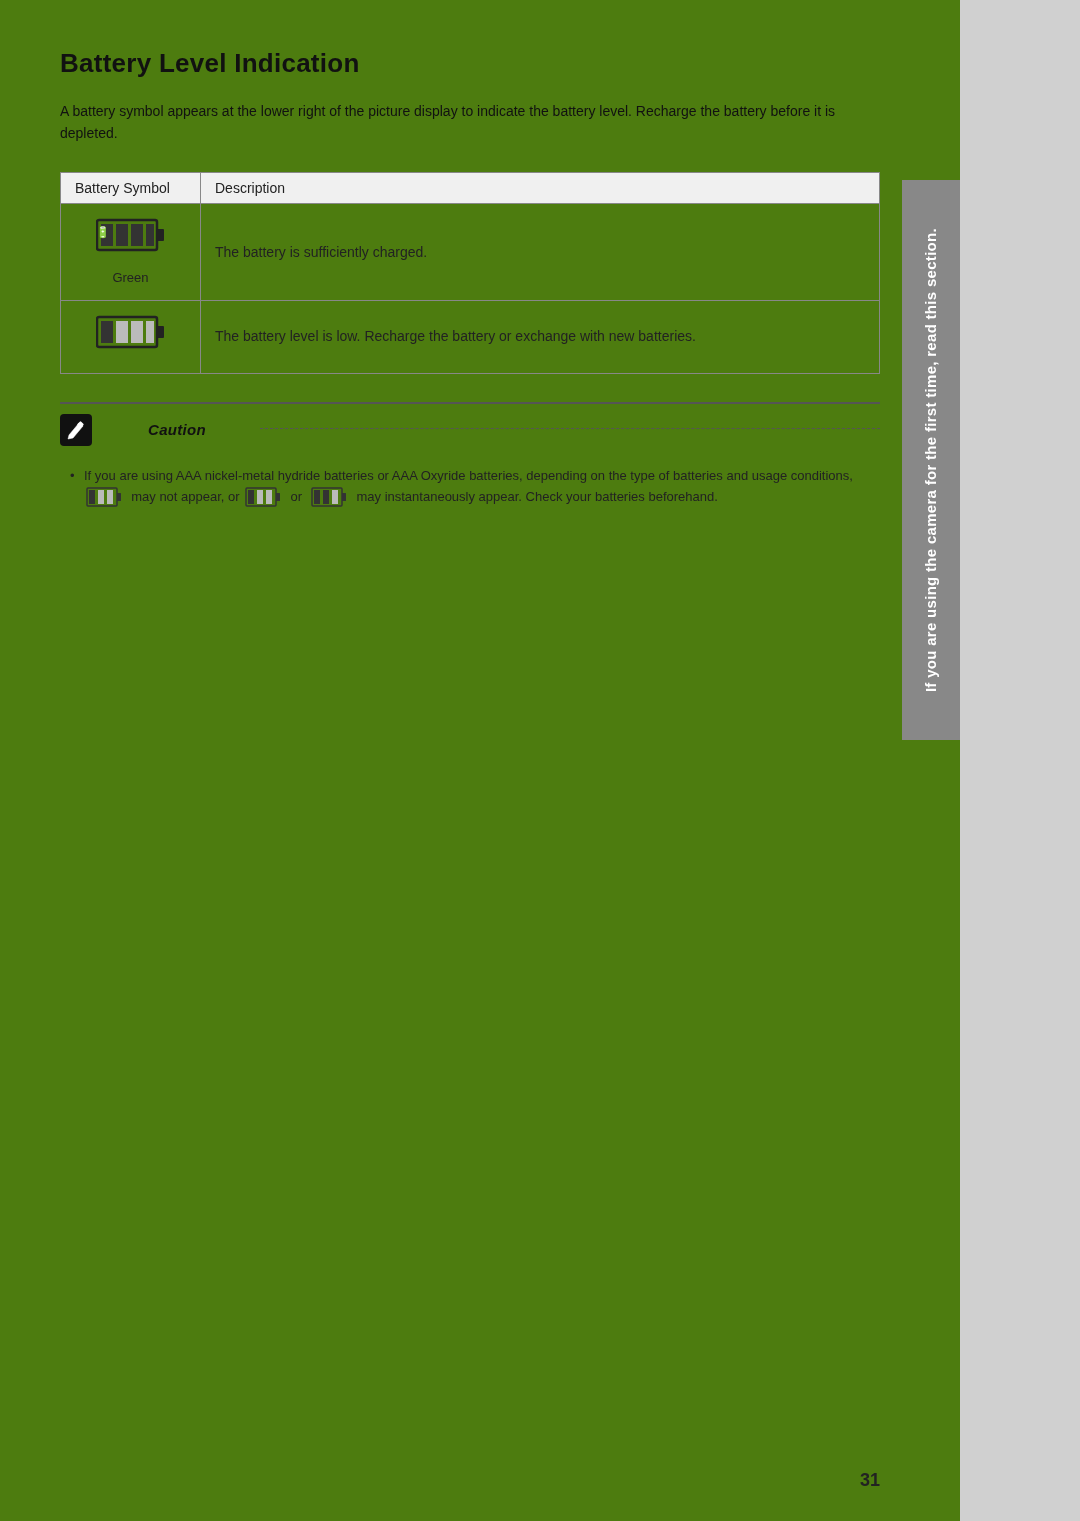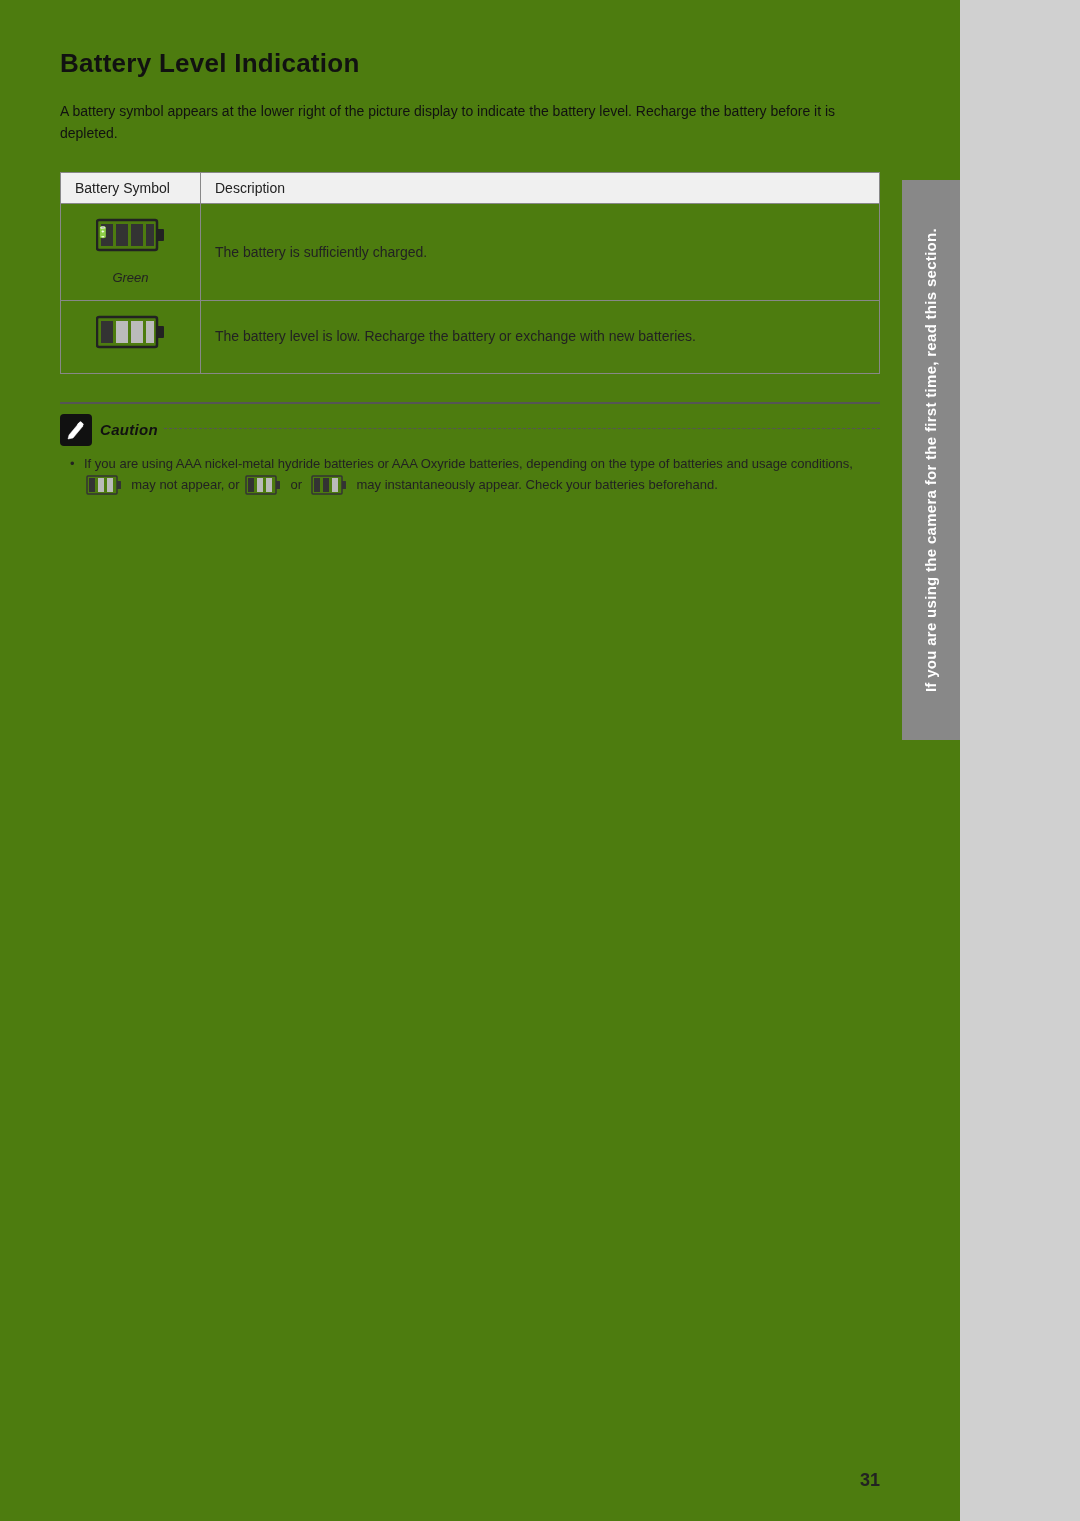--- a/index.html
+++ b/index.html
@@ -108,36 +108,36 @@
       display: inline-block;
       margin-bottom: 4px;
     }
 
     .green-label {
       display: block;
       text-align: center;
       font-size: 13px;
       color: #222;
       margin-top: 4px;
-      font-style: italic;
     }
 
     
     .caution-box {
       width: 820px;
       border-top: 2px solid #555;
       padding-top: 10px;
       margin-top: 10px;
       position: relative;
     }
 
     .caution-header {
       display: flex;
       align-items: center;
-      margin-bottom: 8px;
+      margin-bottom: 20px;
+      gap: 48px;
     }
 
     .caution-icon {
       width: 32px;
       height: 32px;
       background: #111;
       border-radius: 4px;
       display: flex;
       align-items: center;
       justify-content: center;

